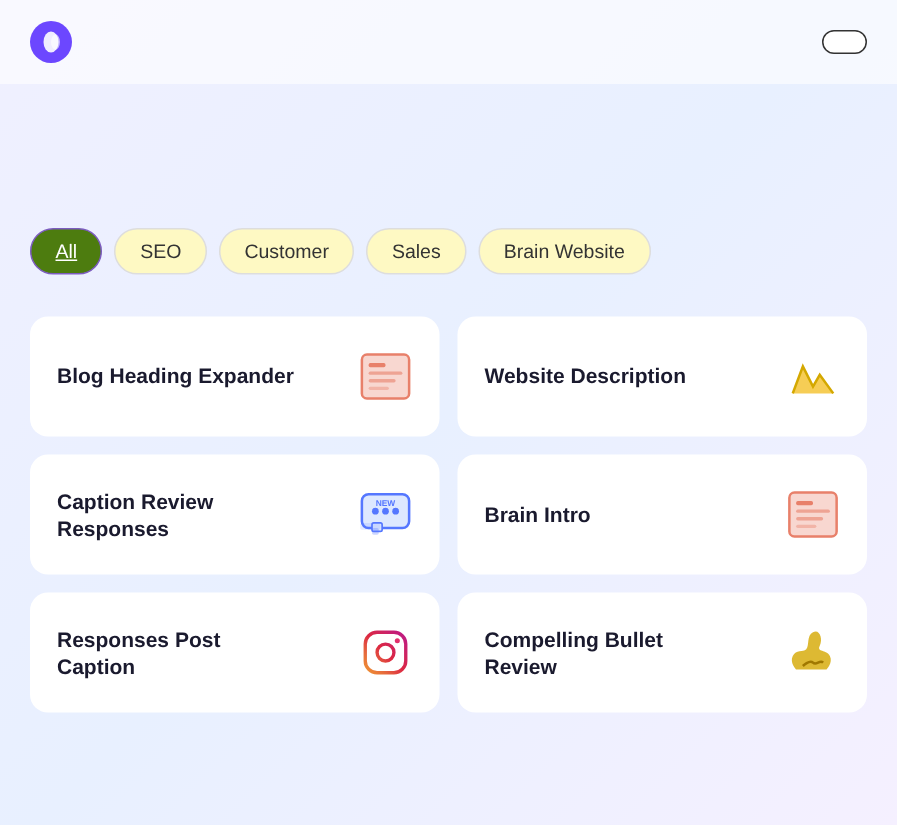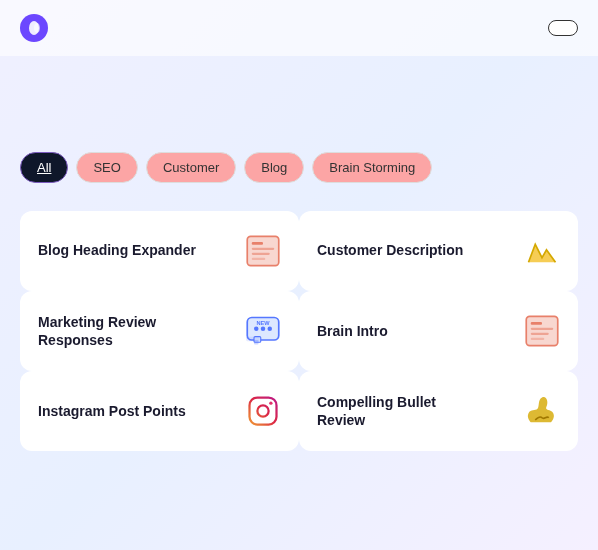--- a/index.html
+++ b/index.html
@@ -68,38 +68,38 @@
       display: flex;
       gap: 8px;
       flex-wrap: wrap;
       margin-bottom: 28px;
       align-items: center;
     }
     .pill {
       padding: 7px 16px;
       border-radius: 20px;
       border: 1.5px solid #ddd;
-      background: #fca5a5;
+      background: #fef9c3;
       font-size: 13px;
       font-weight: 500;
       cursor: pointer;
       color: #333;
     }
     .pill.active {
-      background: #0f172a;
+      background: #4d7c0f;
       border-color: #7c5cbf;
       color: white;
       text-decoration: underline;
     }
 
     
     .cards-grid {
       display: grid;
       grid-template-columns: 1fr 1fr;
-      gap: 0;
+      gap: 12px;
     }
     .card {
       background: white;
       border-radius: 12px;
       padding: 22px 18px;
       display: flex;
       align-items: center;
       justify-content: space-between;
       cursor: pointer;
       transition: box-shadow 0.15s;
@@ -142,49 +142,49 @@
   <h1 class="headline">
     <span></span><br>
     <span></span>
   </h1>
 
   <div class="filters">
 
   <button class="pill active">All</button>
       <button class="pill">SEO</button>
       <button class="pill">Customer</button>
-      <button class="pill">Blog</button>
-      <button class="pill">Brain Storming</button>
+      <button class="pill">Sales</button>
+      <button class="pill">Brain Website</button>
     </div>
 
   <div class="cards-grid">
 
   <div class="card">
         <div class="card-title">Blog Heading Expander</div>
         <div class="card-icon">
           <svg viewBox="0 0 32 32" fill="none" xmlns="http://www.w3.org/2000/svg">
     <rect x="2" y="3" width="28" height="26" rx="3" fill="#f8d7d0" stroke="#e8806a" stroke-width="1.5"></rect>
     <rect x="6" y="8" width="10" height="2.5" rx="1" fill="#e8806a"></rect>
     <rect x="6" y="13" width="20" height="2" rx="1" fill="#e8806a" opacity="0.6"></rect>
     <rect x="6" y="17.5" width="16" height="2" rx="1" fill="#e8806a" opacity="0.6"></rect>
     <rect x="6" y="22" width="12" height="2" rx="1" fill="#e8806a" opacity="0.4"></rect>
   </svg>
         </div>
       </div>
       <div class="card">
-        <div class="card-title">Customer Description</div>
+        <div class="card-title">Website Description</div>
         <div class="card-icon">
           <svg viewBox="0 0 32 32" fill="none" xmlns="http://www.w3.org/2000/svg">
     <path d="M4 26 L10 10 L16 22 L20 15 L28 26 Z" fill="#f5c842" opacity="0.9"></path>
     <path d="M4 26 L10 10 L16 22 L20 15 L28 26" stroke="#d4a800" stroke-width="1.5" fill="none"></path>
   </svg>
         </div>
       </div>
       <div class="card">
-        <div class="card-title">Marketing Review Responses</div>
+        <div class="card-title">Caption Review Responses</div>
         <div class="card-icon">
           <svg viewBox="0 0 32 32" fill="none" xmlns="http://www.w3.org/2000/svg">
     <rect x="2" y="4" width="28" height="20" rx="4" fill="#dde8ff" stroke="#5577ff" stroke-width="1.5"></rect>
     <circle cx="10" cy="14" r="2" fill="#5577ff"></circle>
     <circle cx="16" cy="14" r="2" fill="#5577ff"></circle>
     <circle cx="22" cy="14" r="2" fill="#5577ff"></circle>
     <rect x="8" y="21" width="6" height="5" rx="1" fill="#dde8ff" stroke="#5577ff" stroke-width="1"></rect>
     <rect x="8" y="24" width="4" height="4" rx="1" fill="#5577ff" opacity="0.3"></rect>
     <rect x="1" y="21" width="12" height="4" rx="1" fill="#5577ff" opacity="0.15"></rect>
     <text x="16" y="11" font-size="5" fill="#5577ff" font-weight="700" text-anchor="middle">NEW</text>
@@ -197,21 +197,21 @@
           <svg viewBox="0 0 32 32" fill="none" xmlns="http://www.w3.org/2000/svg">
     <rect x="2" y="3" width="28" height="26" rx="3" fill="#f8d7d0" stroke="#e8806a" stroke-width="1.5"></rect>
     <rect x="6" y="8" width="10" height="2.5" rx="1" fill="#e8806a"></rect>
     <rect x="6" y="13" width="20" height="2" rx="1" fill="#e8806a" opacity="0.6"></rect>
     <rect x="6" y="17.5" width="16" height="2" rx="1" fill="#e8806a" opacity="0.6"></rect>
     <rect x="6" y="22" width="12" height="2" rx="1" fill="#e8806a" opacity="0.4"></rect>
   </svg>
         </div>
       </div>
       <div class="card">
-        <div class="card-title">Instagram Post Points</div>
+        <div class="card-title">Responses Post Caption</div>
         <div class="card-icon">
           <svg viewBox="0 0 32 32" fill="none" xmlns="http://www.w3.org/2000/svg">
     <rect x="4" y="4" width="24" height="24" rx="7" stroke="url(#ig)" stroke-width="2" fill="none"></rect>
     <circle cx="16" cy="16" r="5" stroke="url(#ig)" stroke-width="2" fill="none"></circle>
     <circle cx="23" cy="9" r="1.5" fill="#e1306c"></circle>
     <defs>
       <linearGradient id="ig" x1="4" y1="28" x2="28" y2="4" gradientUnits="userSpaceOnUse">
         <stop stop-color="#f09433"></stop>
         <stop offset="0.25" stop-color="#e6683c"></stop>
         <stop offset="0.5" stop-color="#dc2743"></stop>

